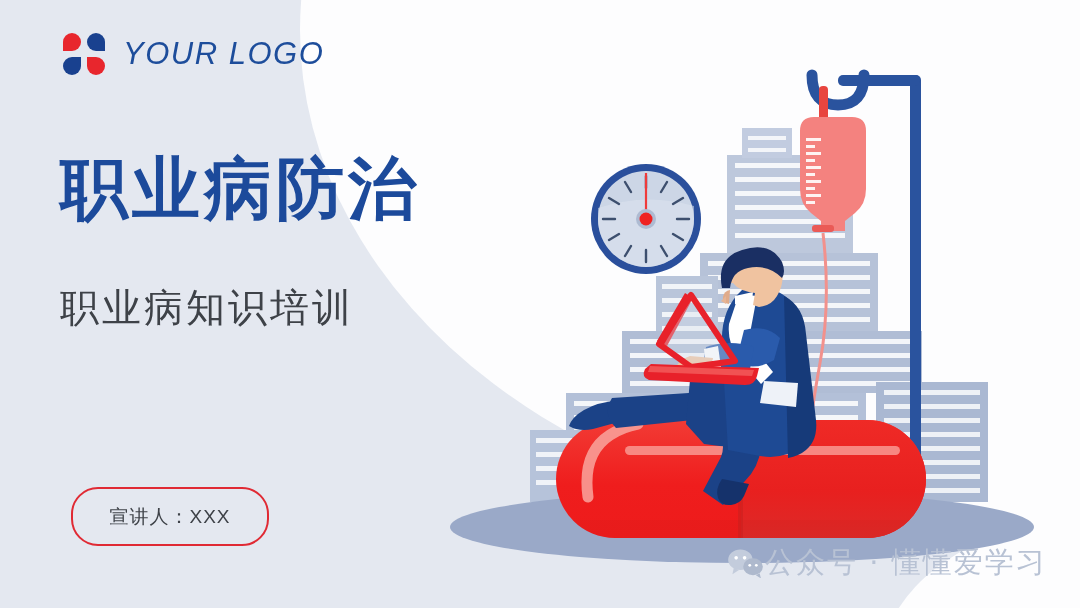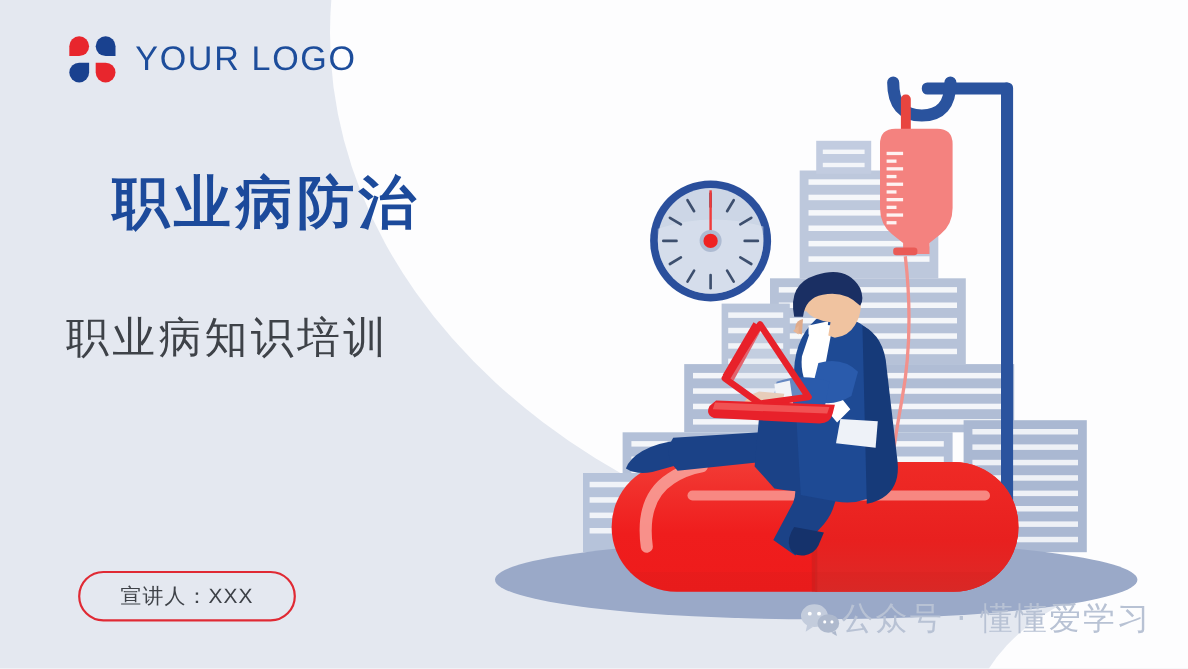--- a/index.html
+++ b/index.html
@@ -40,65 +40,64 @@
     background: #dfe4ed;
     border-radius: 50%;
     pointer-events: none;
   }
 
   
   .logo-wrap {
     position: absolute; left: 63px; top: 33px;
     display: flex; align-items: center; gap: 18px;
     z-index: 40;
+    font-style: italic;
   }
   .logo-mark {
     position: relative;
     width: 42px; height: 42px;
   }
   .petal { position: absolute; width: 18px; height: 18px; }
   .petal.tl { left: 0;  top: 0;  background: #e8262d; border-radius: 50% 50% 50% 0; }
   .petal.tr { left: 24px; top: 0; background: #19418f; border-radius: 50% 50% 0 50%; }
   .petal.bl { left: 0;  top: 24px; background: #19418f; border-radius: 50% 0 50% 50%; }
   .petal.br { left: 24px; top: 24px; background: #e8262d; border-radius: 0 50% 50% 50%; }
   .logo-text {
     font-size: 31px; letter-spacing: 1.5px;
     color: #1d4d9b; font-weight: 400;
   }
 
   
   .main-title {
     position: absolute; left: 60px; top: 158px;
-    font-family: Liberation Sans, sans-serif;
-    font-size: 52px; font-weight: 700;
+    font-family: Liberation Mono, monospace;
+    font-size: 68px; font-weight: 700;
     color: #1c4a9b; letter-spacing: 4px;
     line-height: 1.05; white-space: nowrap;
     z-index: 40;
-    margin-left: 42px;
   }
   .sub-title {
     position: absolute; left: 60px; top: 287px;
     font-family: "DejaVu Sans", "Liberation Sans", sans-serif;
     font-size: 39px; font-weight: 400;
     color: #3e4248; letter-spacing: 3px;
     line-height: 1.1; white-space: nowrap;
     z-index: 40;
   }
 
   
   .speaker-pill {
     position: absolute; left: 71px; top: 487px;
-    width: 198px; height: 46px;
+    width: 198px; height: 59px;
     border: 2.5px solid #e02a34;
     border-radius: 27px;
     display: flex; align-items: center; justify-content: center;
     color: #3e4248; font-size: 19px; letter-spacing: 1px;
     background: transparent;
     z-index: 40;
-    margin-top: 32px;
   }
 
   
   .illus { position: absolute; left: 0; top: 0; width: 1080px; height: 608px; z-index: 20; }
 
   
   .watermark {
     position: absolute; left: 727px; top: 543px;
     display: flex; align-items: center; 
     z-index: 60;

